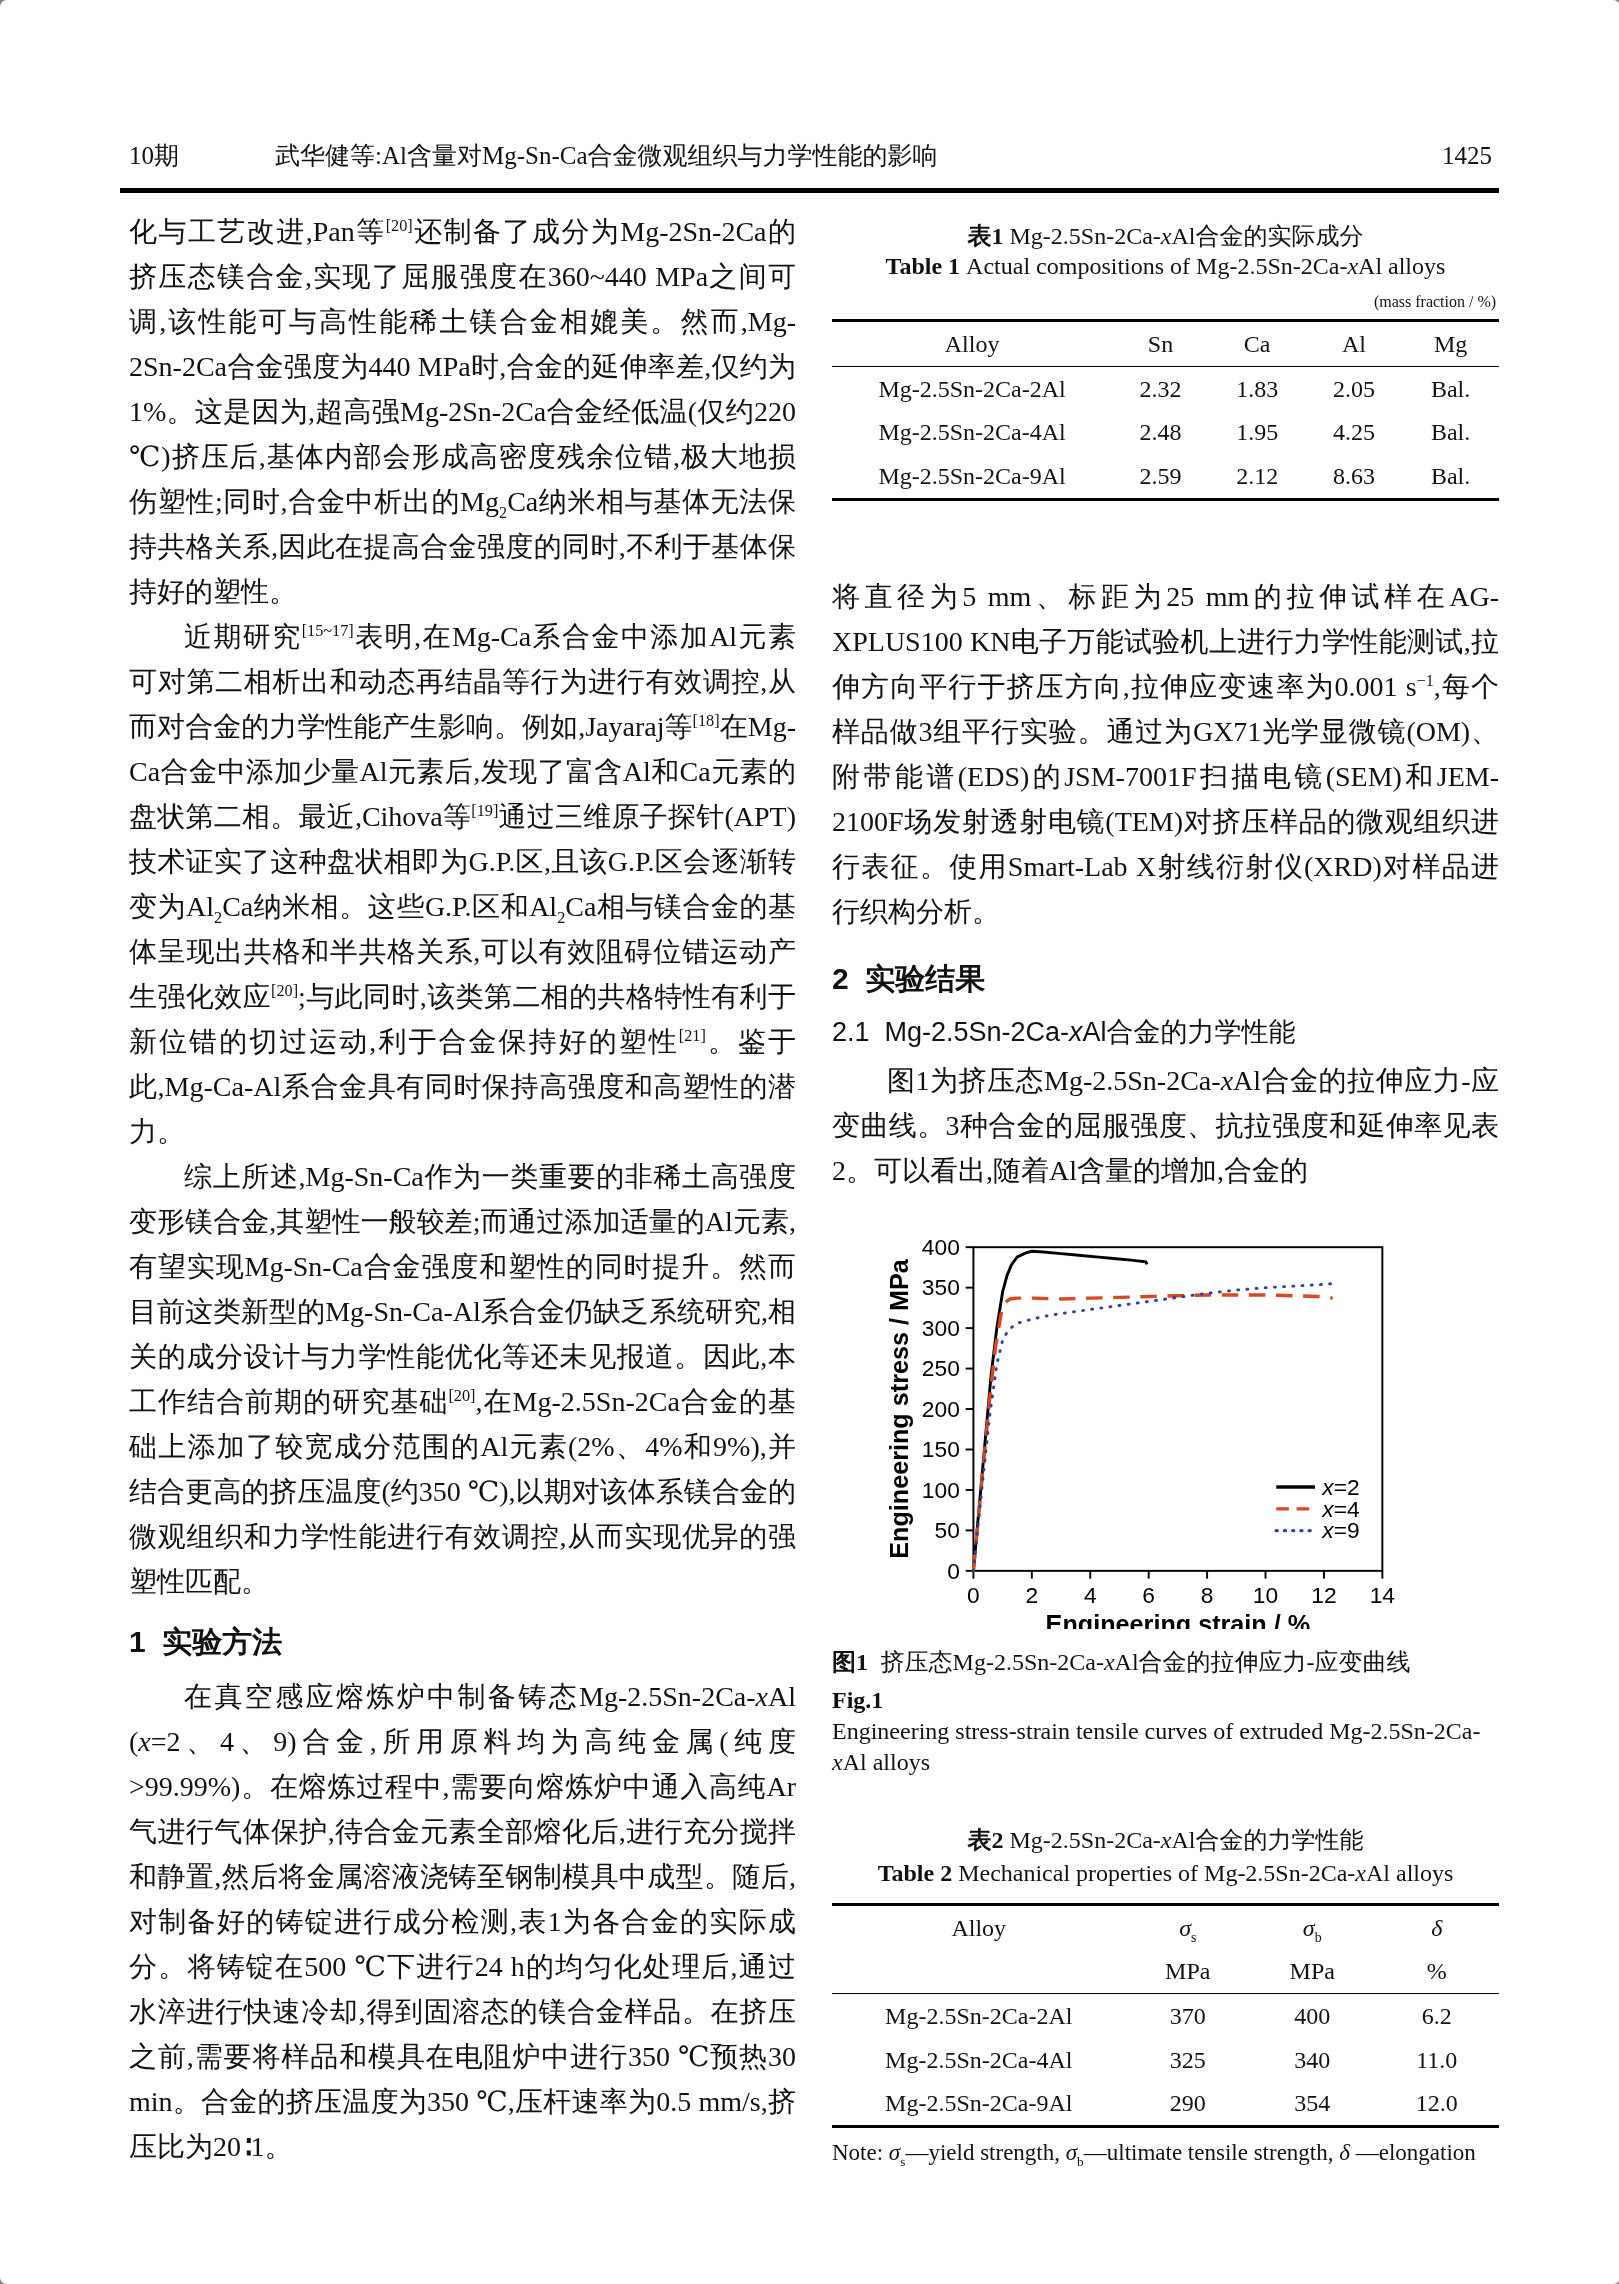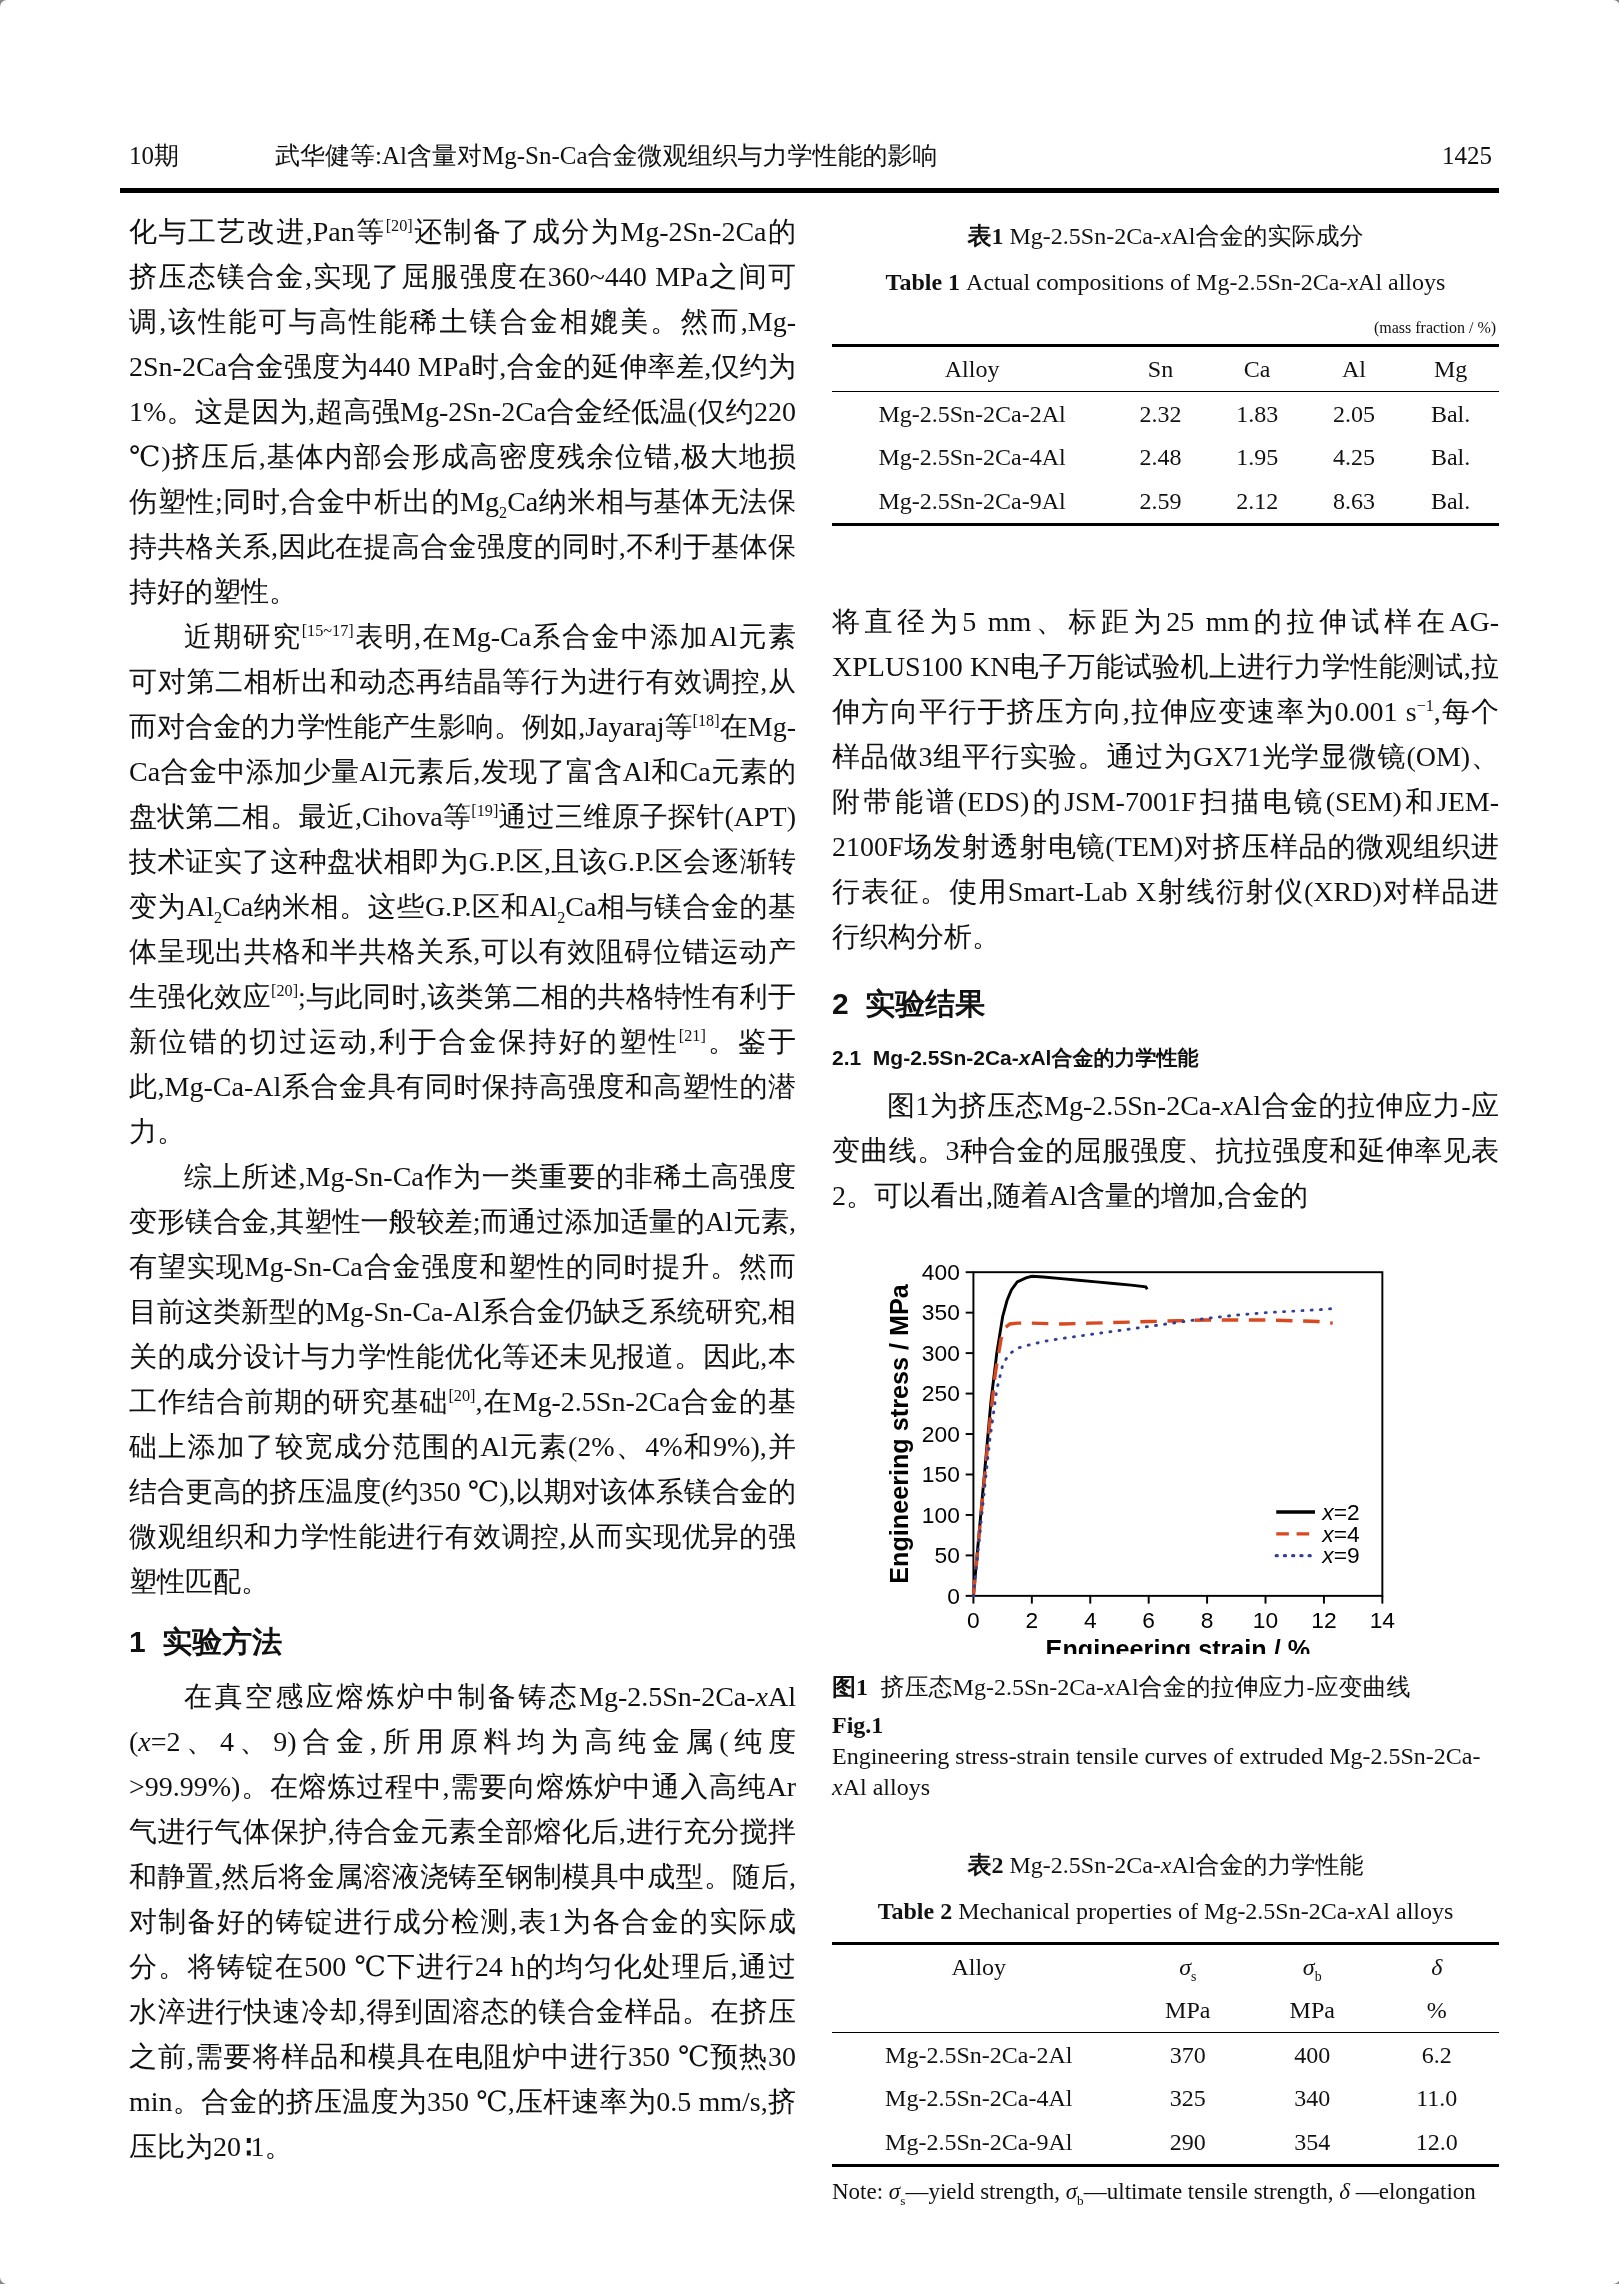--- a/index.html
+++ b/index.html
@@ -14,28 +14,28 @@
   .head-rule{position:absolute;top:188px;left:120px;width:1379px;height:4.9px;background:#000;}
   
   .col{position:absolute;top:209px;width:667px;font-size:28px;line-height:45px;
        text-align:justify;text-justify:inter-ideograph;}
   .col-left{left:129px;}
   .col-right{left:832px;}
   p{margin:0;}
   p.ind{text-indent:55px;}
   h2.sec{font-family:"Liberation Sans","DejaVu Sans",sans-serif;font-weight:bold;
      font-size:30px;line-height:45px;margin:14.6px 0 10.7px 0;text-align:left;text-indent:0;}
-  h3.subsec{font-family:"Liberation Sans","DejaVu Sans",sans-serif;font-weight:bold;
-     font-size:21px;line-height:42px;margin:7.8px 0 4.9px 0;text-align:left;text-indent:0;}
+  h3.subsec{font-family:"Liberation Sans","DejaVu Sans",sans-serif;font-weight:normal;
+     font-size:27px;line-height:42px;margin:7.8px 0 4.9px 0;text-align:left;text-indent:0;}
   .sup{font-size:0.58em;vertical-align:super;line-height:0;}
   .sub{font-size:0.58em;vertical-align:sub;line-height:0;}
   .it{font-style:italic;}
   .bd{font-weight:bold;}
   
-  .tbl-title{font-size:24px;line-height:30px;text-align:center;margin:16px;}
+  .tbl-title{font-size:24px;line-height:30px;text-align:center;margin:0;}
   .tbl-unit{font-size:16px;line-height:29px;text-align:right;margin:6.8px 2.9px 2.9px 0;}
   table.paper{width:100%;border-collapse:collapse;font-size:24px;
       border-top:3.9px solid #000;border-bottom:3.9px solid #000;margin:0;}
   table.paper th,table.paper td{font-weight:normal;padding:7.8px 1.9px;text-align:center;line-height:28px;}
   table.paper thead tr.rule-under th{border-bottom:1.9px solid #000;}
   td.alloy,th.alloy{text-align:left;padding-left:13.6px;}
   
   .fig-wrap{margin:29px 0 0 0;}
   .caption{font-size:24px;line-height:31px;margin:0;display:flex;text-align:left;}
   .caption .cap-label{font-weight:bold;white-space:nowrap;margin-right:12.6px;}

